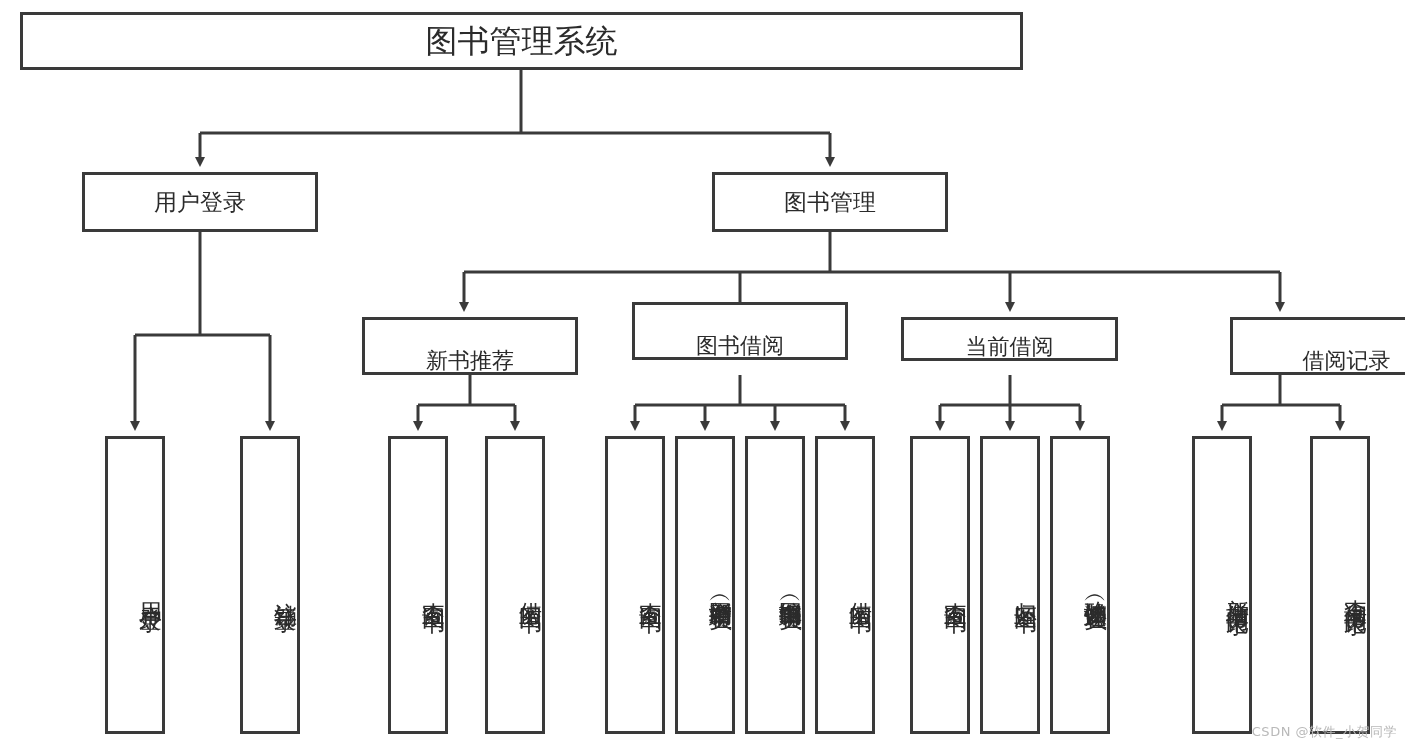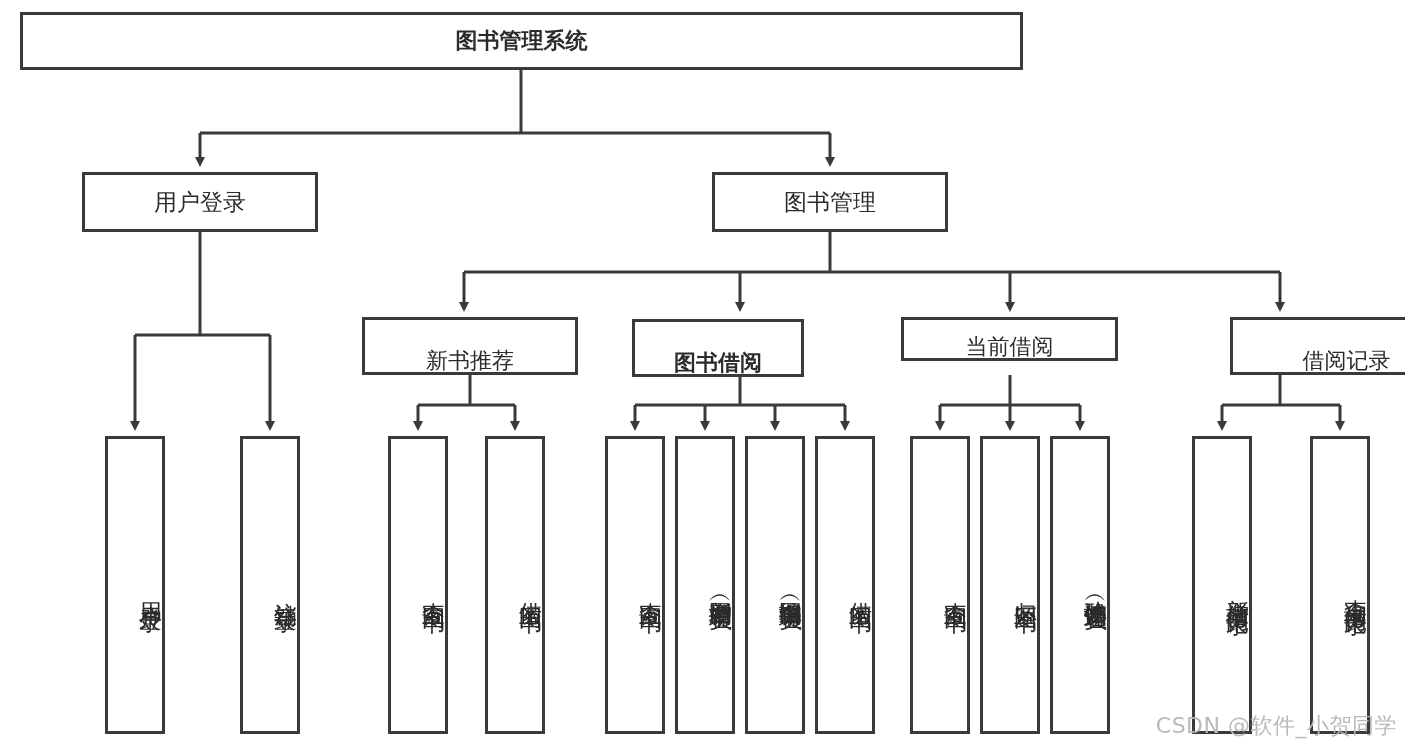--- a/index.html
+++ b/index.html
@@ -30,22 +30,21 @@
     box-sizing: border-box;
     border: 3px solid #3a3a3a;
     background: #ffffff;
     display: flex;
     align-items: center;
     justify-content: center;
     color: #2b2b2b;
     line-height: 1.0;
   }
   .node.root {
-    font-size: 22px;
-    font-weight: bold;
+    font-size: 32px;
   }
   .node.level2 {
     font-size: 23px;
   }
   .node.level3 {
     font-size: 22px;
     align-items: flex-end;
   }
   .node.leaf {
     font-size: 23px;
@@ -61,21 +60,21 @@
     padding-top: 4px;
   }
   .node.leaf .leaf-label {
     display: block;
     white-space: nowrap;
   }
   #watermark {
     position: absolute;
     right: 8px;
     bottom: 6px;
-    font-size: 22px;
+    font-size: 13px;
     color: #b9b9b9;
     white-space: nowrap;
     letter-spacing: 0.5px;
   }
 </style>
 </head>
 <body>
 
 <div id="canvas">
 
@@ -136,21 +135,21 @@
   <div class="node level2" style="left:82px; top:172px; width:236px; height:60px;">
     <span>用户登录</span>
   </div>
   <div class="node level2" style="left:712px; top:172px; width:236px; height:60px;">
     <span>图书管理</span>
   </div>
 
   <div class="node level3" style="left:362px; top:317px; width:216px; height:58px;">
     <span>新书推荐</span>
   </div>
-  <div class="node level3" style="left:632px; top:319px; width:172px; height:58px;font-weight:bold;">
+  <div class="node level3" style="left:632px; top:302px; width:216px; height:58px;">
     <span>图书借阅</span>
   </div>
   <div class="node level3" style="left:901px; top:317px; width:217px; height:44px;">
     <span>当前借阅</span>
   </div>
   <div class="node level3" style="left:1230px; top:317px; width:216px; height:58px;padding-left:17px;">
     <span>借阅记录</span>
   </div>
 
   <div class="node leaf" style="left:105px; top:436px; width:60px; height:298px;">

